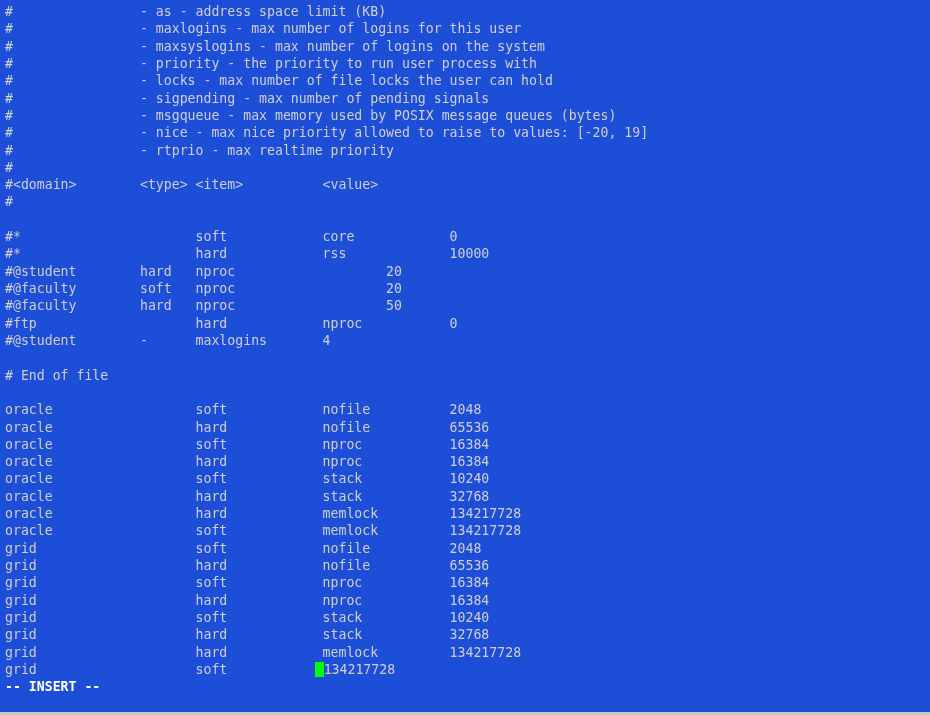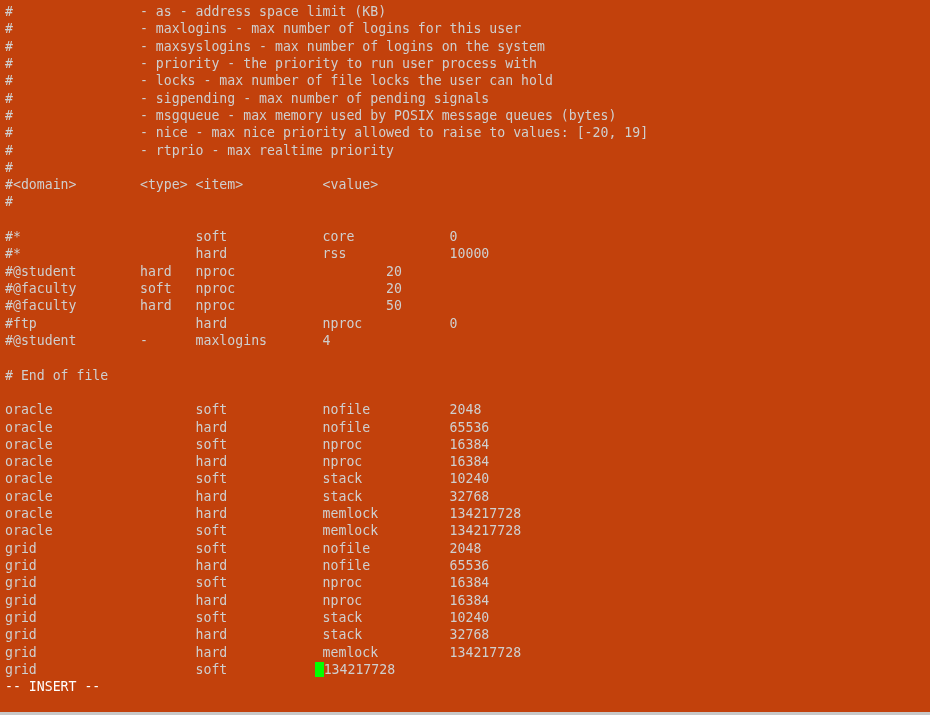--- a/index.html
+++ b/index.html
@@ -11,21 +11,21 @@
   body {
     width: 930px;
     height: 715px;
     overflow: hidden;
     font-family: "DejaVu Sans Mono", "Liberation Mono", monospace;
   }
   #terminal {
     position: relative;
     width: 930px;
     height: 715px;
-    background: #c2410c;
+    background: #1d4ed8;
     overflow: hidden;
     box-sizing: border-box;
   }
   #screen {
     position: absolute;
     left: 5px;
     top: 3px;
     width: 925px;
     font-size: 13.2px;
     line-height: 17.32px;
@@ -36,21 +36,21 @@
   }
   .line {
     height: 17.32px;
     white-space: pre;
     display: block;
     font-size: 13.2px;
     line-height: 17.32px;
   }
   .line.blank { color: transparent; }
   .status {
-    font-weight: normal;
+    font-weight: bold;
     color: #ffffff;
   }
   .cursor {
     display: inline-block;
     width: 9.3px;
     height: 15px;
     background: #00ff00;
     vertical-align: -3px;
     margin-right: -0.3px;
   }

